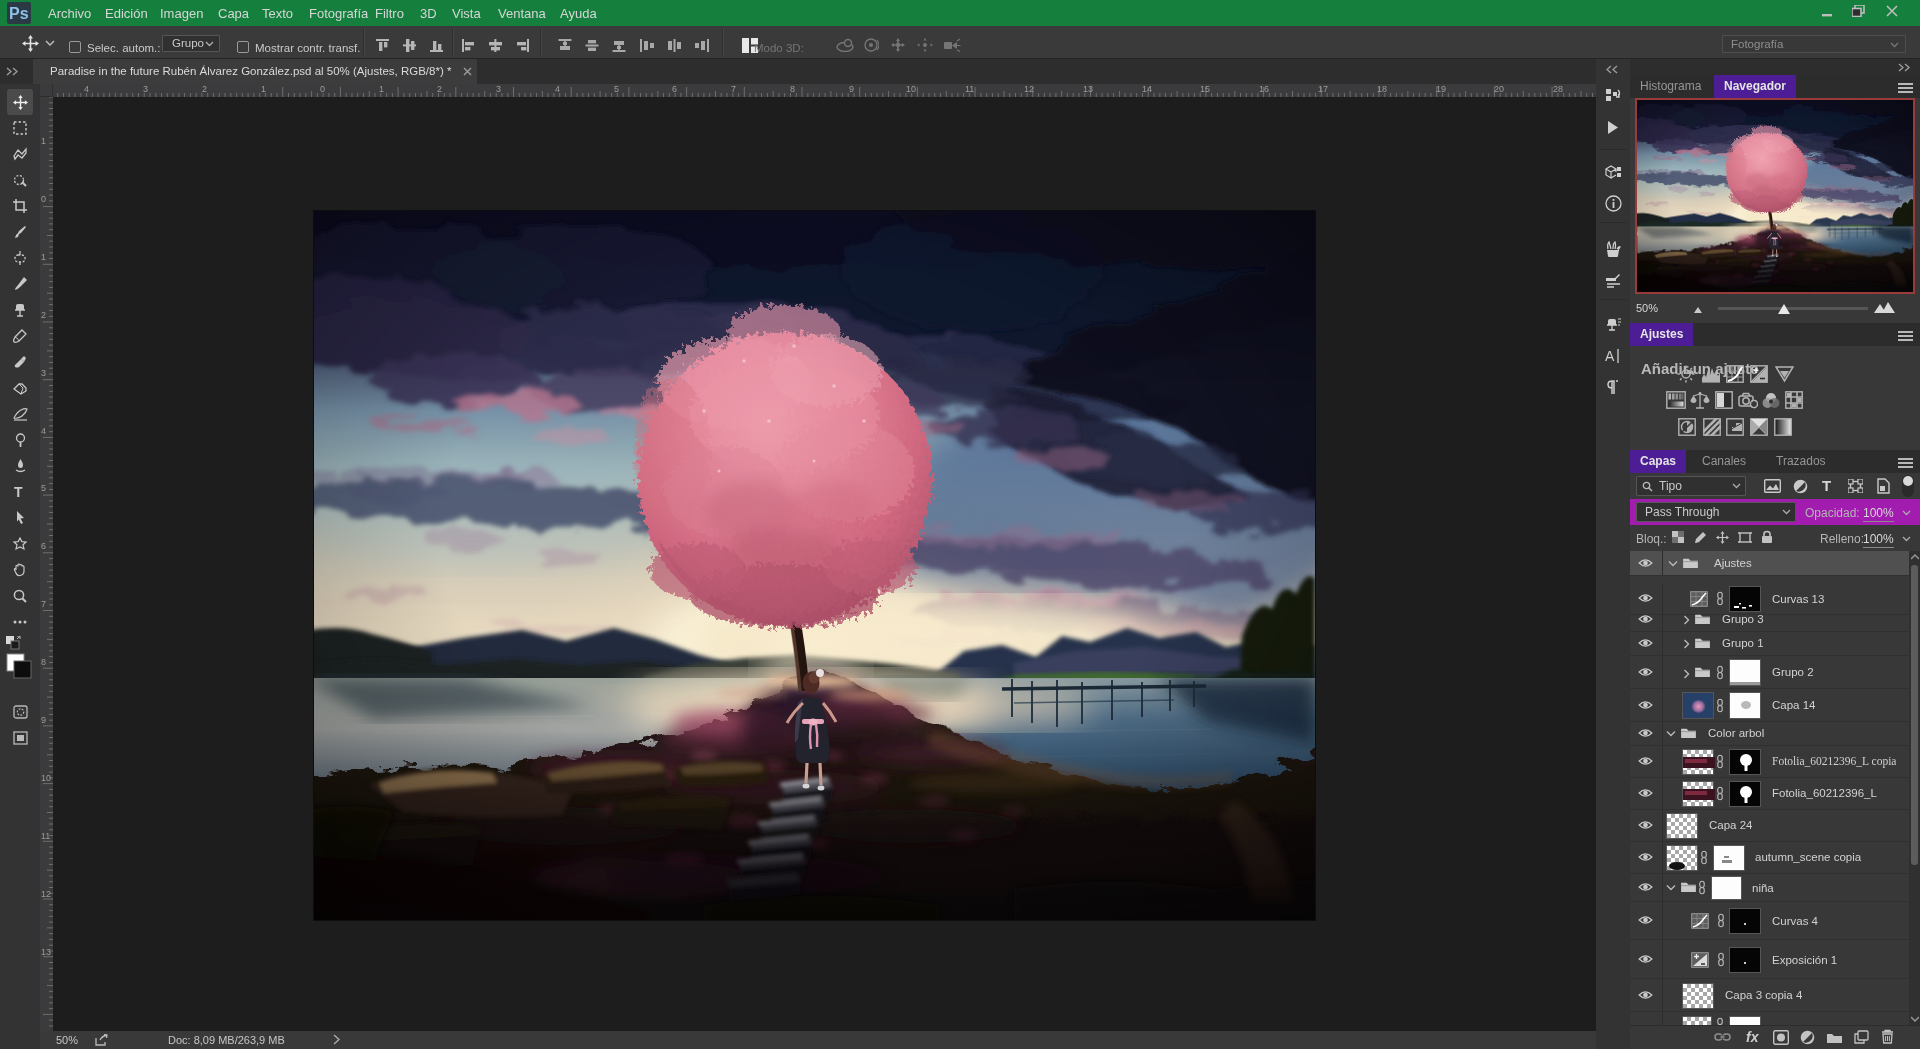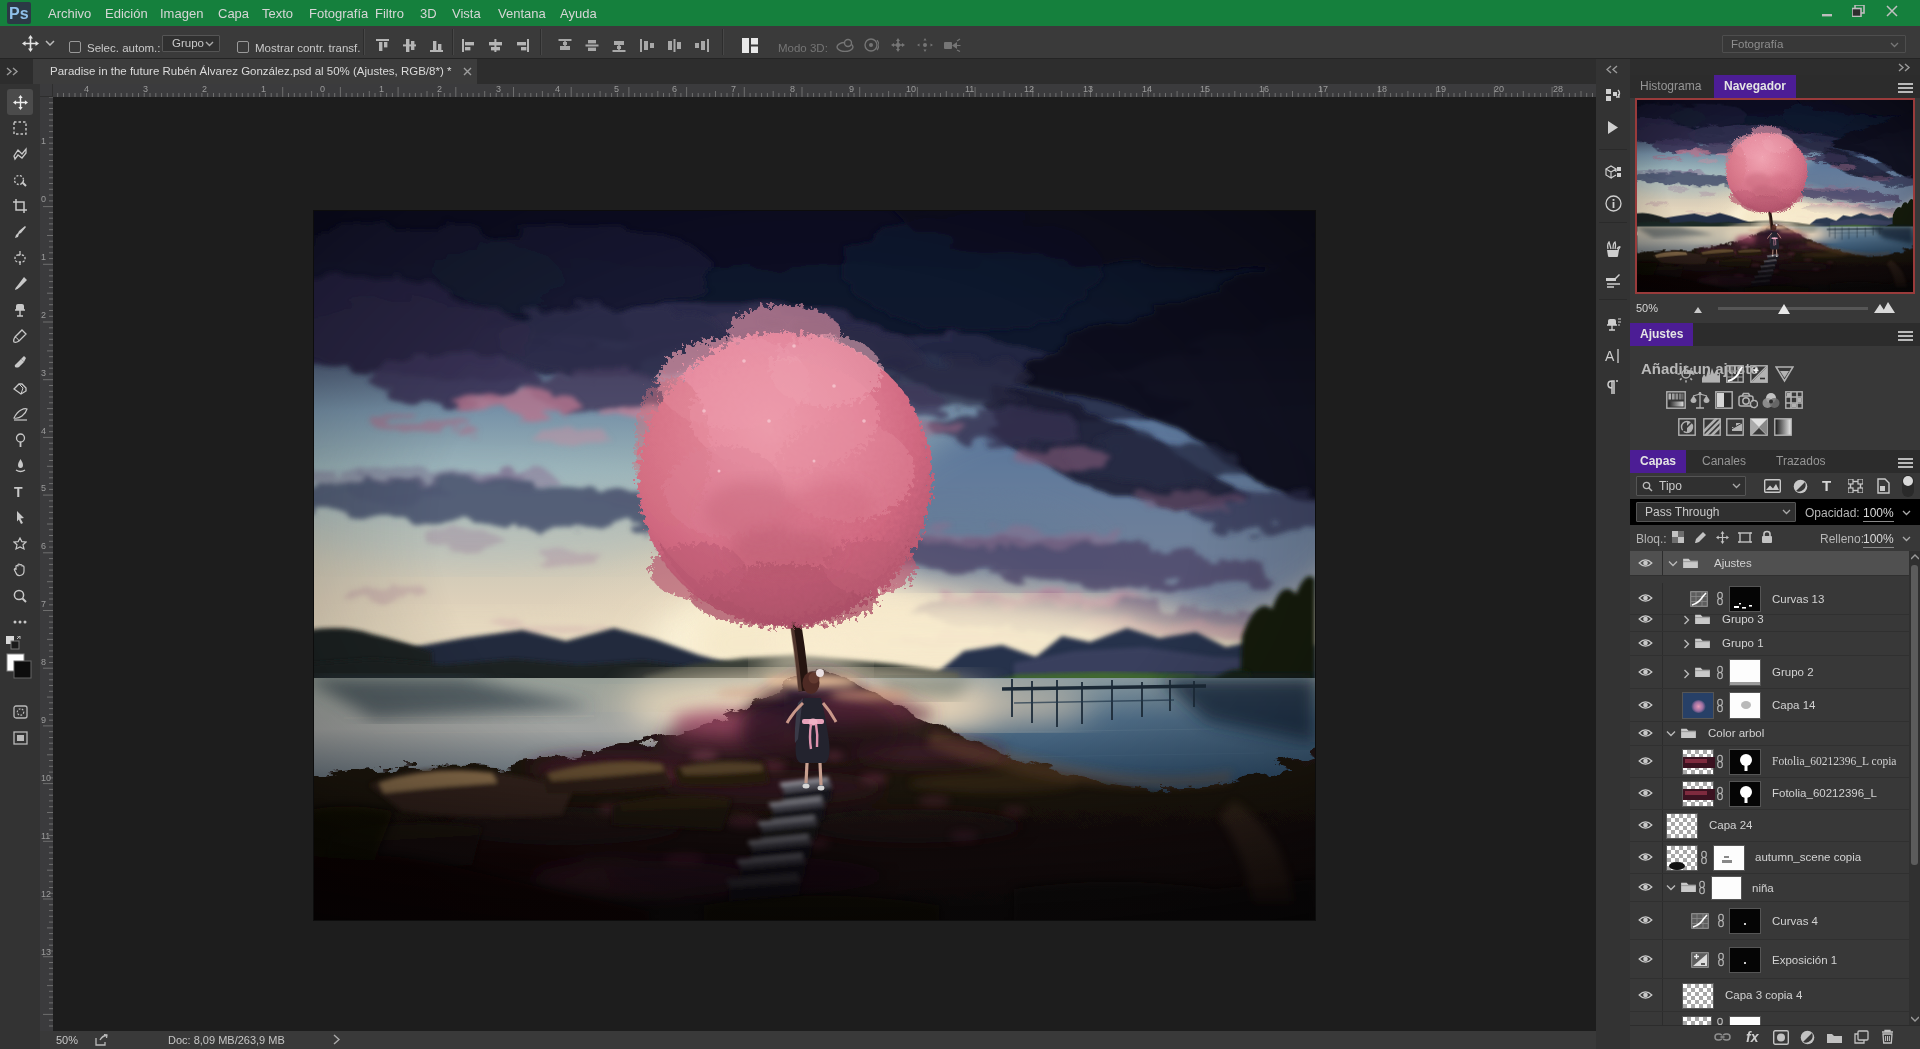--- a/index.html
+++ b/index.html
@@ -160,21 +160,21 @@
       <rect x="13" width="2" height="13" fill="#a8a8a8"></rect>
       <rect x="7" y="2" width="4" height="9" fill="#a8a8a8"></rect>
       <rect x="1" y="4" width="4" height="5" fill="#a8a8a8"></rect>
     </svg>
   <span class="vsep" style="left:722px"></span>
   <svg class="icn" style="left:742px;top:12px" width="16" height="15">
       <rect width="7" height="15" fill="#e8e8e8"></rect>
       <rect x="9" width="7" height="6.5" fill="#e8e8e8"></rect>
       <rect x="9" y="8.5" width="7" height="6.5" fill="#e8e8e8"></rect>
     </svg>
-  <span class="abs" style="left:778px;top:16px;color:#757575">Modo 3D:</span>
+  <span class="abs" style="left:754px;top:16px;color:#757575">Modo 3D:</span>
   <svg class="icn" style="left:836px;top:12px" width="18" height="14" viewBox="0 0 18 14">
       <ellipse cx="9" cy="9" rx="8" ry="4.5" fill="none" stroke="#757575" stroke-width="1.4"></ellipse>
       <circle cx="12" cy="5" r="3.5" fill="#3a3a3a" stroke="#757575" stroke-width="1.4"></circle>
     </svg>
   <svg class="icn" style="left:863px;top:12px" width="16" height="14" viewBox="0 0 16 14">
       <circle cx="8" cy="7" r="6" fill="none" stroke="#757575" stroke-width="1.4"></circle>
       <circle cx="8" cy="7" r="2" fill="#757575"></circle>
       <path d="M14,2 A8,8 0 0 1 14,12" fill="none" stroke="#757575" stroke-width="1.2"></path>
     </svg>
   <svg class="icn" style="left:890px;top:12px" width="16" height="14" viewBox="0 0 16 14">
@@ -1833,21 +1833,21 @@
       </svg>
     <svg class="abs" style="left:247px;top:5px" width="13" height="16" viewBox="0 0 13 16">
         <path d="M1,1 H8 L12,5 V15 H1 Z" fill="none" stroke="#c9c9c9" stroke-width="1.4"></path>
         <rect x="3" y="8" width="5" height="5" fill="#c9c9c9"></rect>
       </svg>
     <div class="abs" style="left:272px;top:2px;width:12px;height:22px;background:#2a2a2a;border-radius:6px">
         <div style="position:absolute;left:1px;top:1px;width:10px;height:10px;border-radius:50%;background:#d9d9d9"></div>
       </div>
   </div>
 
-  <div class="abs" style="top:440px;left:0;width:290px;height:26px;background:#000000">
+  <div class="abs" style="top:440px;left:0;width:290px;height:26px;background:#a21caf">
     <span class="ddbox" style="left:6px;top:3px;width:160px;height:20px;line-height:18px;padding-left:8px">Pass Through</span>
     <svg class="abs" style="left:152px;top:10px" width="9" height="6">
         <path d="M1,1 L4.5,4.5 L8,1" stroke="#aaa" stroke-width="1.3" fill="none"></path>
       </svg>
     <span class="abs" style="left:175px;top:7px;color:#b5b5b5">Opacidad:</span>
     <span class="abs num100" style="left:233px;top:7px">100%</span>
     <svg class="abs" style="left:272px;top:11px" width="9" height="6">
         <path d="M1,1 L4.5,4.5 L8,1" stroke="#aaa" stroke-width="1.3" fill="none"></path>
       </svg>
   </div>

